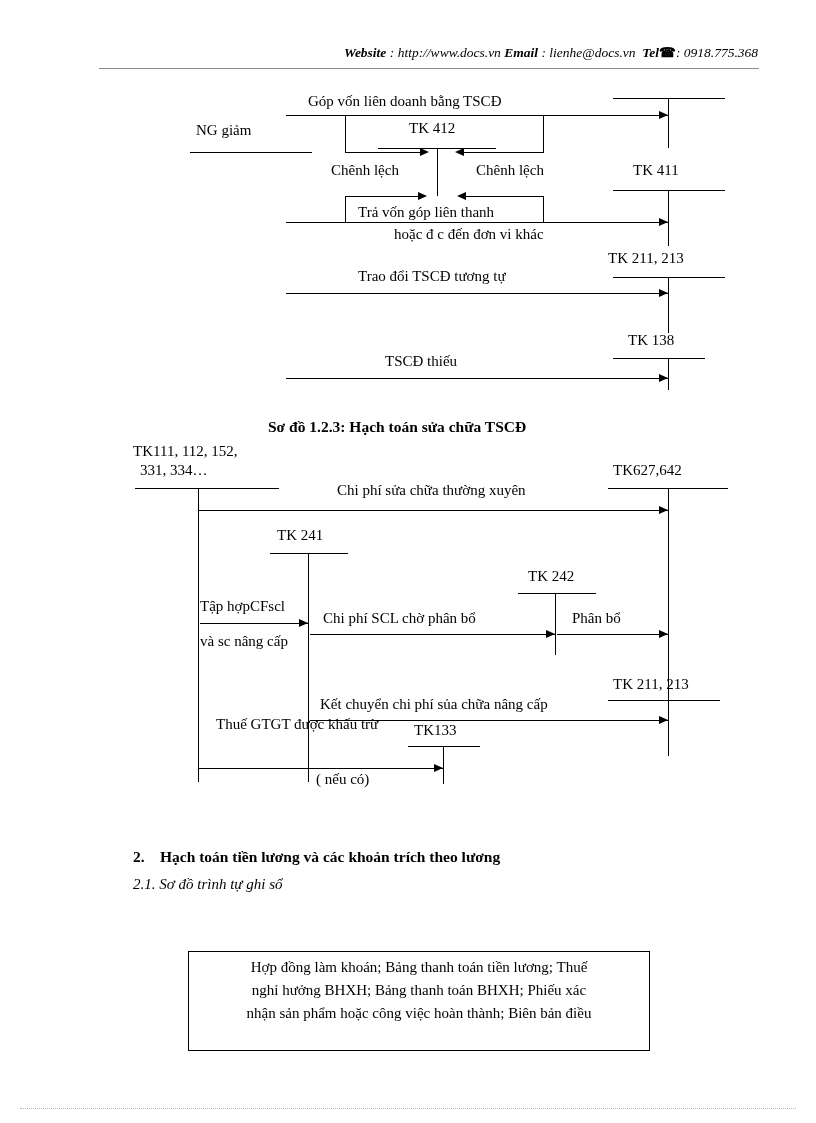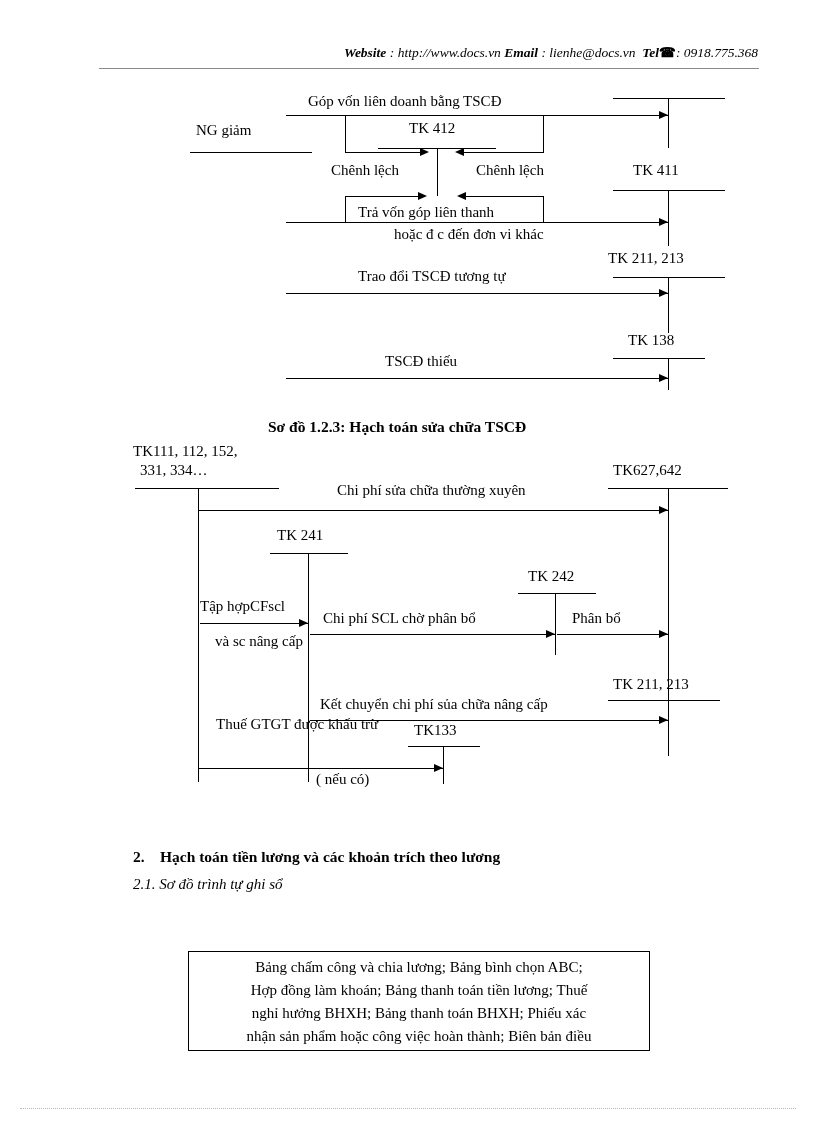--- a/index.html
+++ b/index.html
@@ -188,21 +188,21 @@
     <div class="tbar" style="left:270px; top:553px; width:78px;"></div>
     <div class="vline" style="left:308px; top:553px; height:229px;"></div>
 
     <div class="lbl" style="left:528px; top:568px;">TK 242</div>
     <div class="tbar" style="left:518px; top:593px; width:78px;"></div>
     <div class="vline" style="left:555px; top:593px; height:62px;"></div>
 
     <div class="lbl" style="left:200px; top:598px;">Tập hợpCFscl</div>
     <div class="hline" style="left:200px; top:623px; width:108px;"></div>
     <div class="arrow-r" style="left:299px; top:619px;"></div>
-    <div class="lbl" style="left:200px; top:633px;padding-left:15px;">và sc nâng cấp</div>
+    <div class="lbl" style="left:200px; top:633px;">và sc nâng cấp</div>
 
     <div class="lbl" style="left:323px; top:610px;">Chi phí SCL chờ phân bổ</div>
     <div class="hline" style="left:310px; top:634px; width:245px;"></div>
     <div class="arrow-r" style="left:546px; top:630px;"></div>
 
     <div class="lbl" style="left:572px; top:610px;">Phân bổ</div>
     <div class="hline" style="left:557px; top:634px; width:111px;"></div>
     <div class="arrow-r" style="left:659px; top:630px;"></div>
 
     <div class="lbl" style="left:613px; top:676px;">TK 211, 213</div>
@@ -221,20 +221,19 @@
     <div class="hline" style="left:198px; top:768px; width:245px;"></div>
     <div class="arrow-r" style="left:434px; top:764px;"></div>
     <div class="lbl" style="left:280px; top:771px;margin-left:36px;">( nếu có)</div>
   </div>
 
   <div class="heading2" style="left:133px; top:848px;">2.</div>
   <div class="heading2" style="left:160px; top:848px;">Hạch toán tiền lương và các khoản trích theo lương</div>
   <div class="heading2b" style="left:133px; top:876px;">2.1. Sơ đồ trình tự ghi sổ</div>
 
   <div class="docbox">
-    <div>Bảng  chấm công và chia lương; Bảng bình chọn ABC;</div>
     <div>Hợp đồng làm  khoán; Bảng thanh toán tiền  lương; Thuế</div>
     <div>nghỉ hưởng BHXH;  Bảng thanh toán BHXH;  Phiếu xác</div>
     <div>nhận sản phẩm hoặc công việc hoàn thành; Biên bản điều</div>
   </div>
 
   <div class="footer-rule"></div>
 </div>
 
 </body></html>

